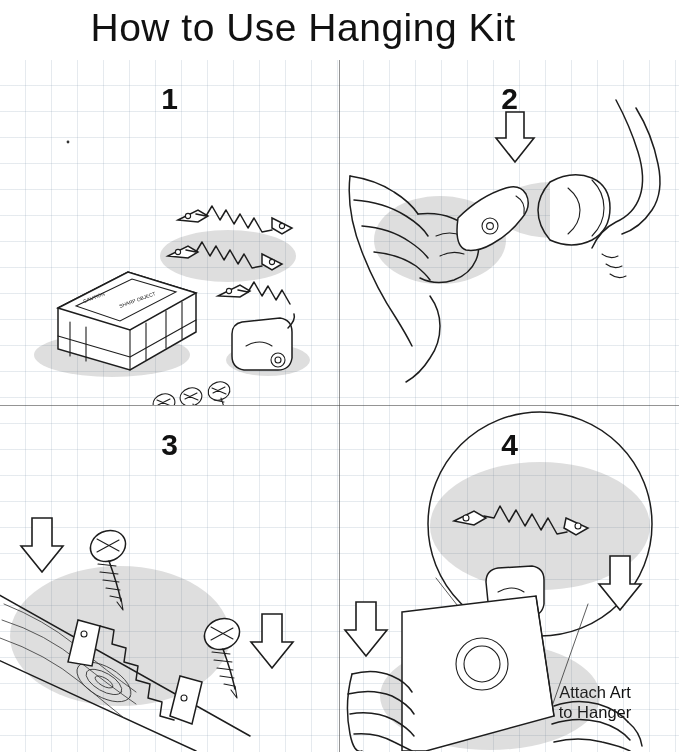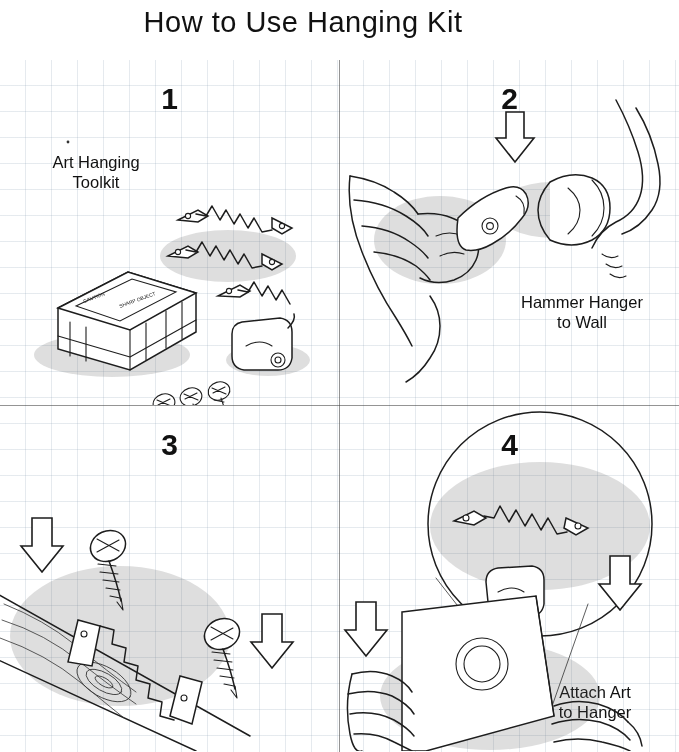--- a/index.html
+++ b/index.html
@@ -21,21 +21,21 @@
     height: 752px;
     background: #ffffff;
   }
   
   .title {
     position: absolute;
     top: 6px;
     left: 0;
     width: 606px;
     text-align: center;
-    font-size: 29px;
+    font-size: 39px;
     font-weight: 400;
     letter-spacing: 0.5px;
     color: #111;
     font-family: "Liberation Sans", sans-serif;
   }
   
   .sheet {
     position: absolute;
     top: 60px;
     left: 0;
@@ -115,22 +115,20 @@
 <div class="page">
 
   <div class="title">How to Use Hanging  Kit</div>
 
   <div class="sheet">
     <div class="div-h"></div>
     <div class="div-v"></div>
 
     <div class="quad" id="q1">
       <div class="step-num">1</div>
-      <div class="caption" id="cap1">Art Hanging
-Toolkit</div>
 
       <svg class="art" width="339" height="345" viewBox="0 0 339 345">
 
         <ellipse class="shade" cx="112" cy="295" rx="78" ry="22"></ellipse>
         <ellipse class="shade" cx="228" cy="196" rx="68" ry="26"></ellipse>
         <ellipse class="shade" cx="268" cy="300" rx="42" ry="16"></ellipse>
 
         <g>
           <path class="fillw" d="M58 248 L58 289 L130 310 L196 272 L196 233 L128 212 Z"></path>
           <path class="fillw" d="M58 248 L128 212 L196 233 L130 270 Z"></path>
@@ -187,22 +185,20 @@
           <path class="ln2" d="M212 328 l14 6 M213 333 l12 -6"></path>
           <path class="ln2" d="M221 338 l6 18 M214 340 l10 2 M215 346 l10 2 M217 352 l8 2"></path>
         </g>
 
         <circle cx="68" cy="82" r="1.4" fill="#333"></circle>
       </svg>
     </div>
 
     <div class="quad" id="q2">
       <div class="step-num">2</div>
-      <div class="caption" id="cap2">Hammer Hanger
-to Wall</div>
 
       <svg class="art" width="339" height="345" viewBox="0 0 339 345">
         <ellipse class="shade" cx="100" cy="180" rx="66" ry="44"></ellipse>
         <ellipse class="shade" cx="212" cy="150" rx="56" ry="28"></ellipse>
 
         <g>
           <path class="arrow" d="M166 52 l18 0 l0 26 l10 0 l-19 24 l-19 -24 l10 0 z"></path>
         </g>
 
         <g>

